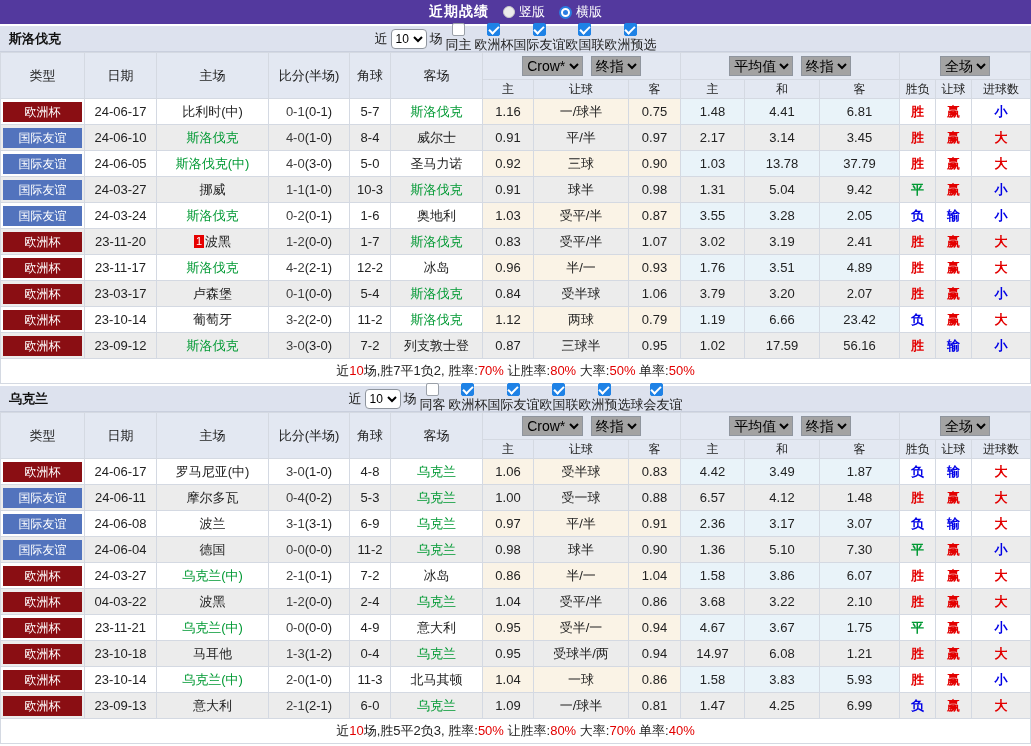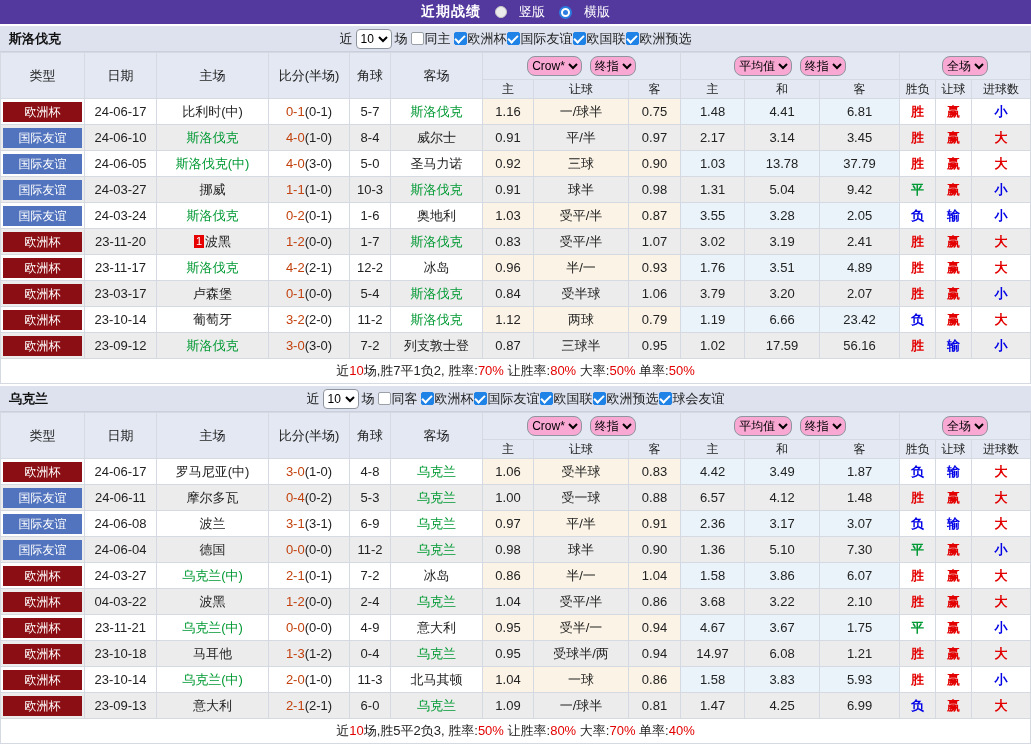--- a/index.html
+++ b/index.html
@@ -9,21 +9,21 @@
     font-family:"Liberation Sans","DejaVu Sans",sans-serif;
     font-size:13px; color:#222; background:#fff;
   }
   
   .topbar {
     height:24px; background:#53399e; color:#fff;
     display:flex; align-items:center; justify-content:center; gap:14px;
     margin-bottom:2px;
   }
   .topbar .title { font-size:14px; font-weight:bold; letter-spacing:1px; }
-  .radio-opt { display:inline-flex; align-items:center; gap:12px; cursor:pointer; font-size:13px; }
+  .radio-opt { display:inline-flex; align-items:center; gap:4px; cursor:pointer; font-size:13px; }
   .radio {
     width:12px; height:12px; border-radius:50%;
     background:#ececec; border:1px solid #c9c9c9; display:inline-block; position:relative;
   }
   .radio.checked { background:#fff; border:2px solid #2a7de1; width:13px; height:13px; }
   .radio.checked::after {
     content:""; position:absolute; left:2px; top:2px; width:5px; height:5px;
     border-radius:50%; background:#2a7de1;
   }
   
@@ -36,40 +36,40 @@
   .filters select { height:20px; font-size:12px; border:1px solid #8f959e; border-radius:4px; background:#fff; }
   .cb {
     width:13px; height:13px; display:inline-block; background:#fff;
     border:1px solid #9aa0a8; border-radius:2px; vertical-align:-2px; margin-right:1px;
   }
   .cb.checked { background:#1e82e6; border-color:#1e82e6; }
   .cb.checked::after {
     content:""; display:block; width:4px; height:8px;
     border:solid #fff; border-width:0 2px 2px 0; transform:rotate(45deg); margin:0 auto;
   }
-  .comp { display:inline-flex; align-items:center; cursor:pointer; }
+  .comp { display:inline-flex; align-items:center; cursor:pointer;flex-direction:column; }
   .comps { display:inline-flex; align-items:center; }
   
   table { width:100%; border-collapse:collapse; table-layout:fixed; }
   th, td { border:1px solid #d4d9e2; text-align:center; padding:0 1px; overflow:hidden; }
   thead th { background:#e3e8f2; font-weight:normal; color:#222; }
   thead tr.hrow1 th { height:27px; }
   thead tr.hrow2 th { height:19px; font-size:12px; }
-  thead select { height:20px; font-size:12px; border:1px solid #8f959e; border-radius:8px; background:#f9a8d4; margin:0 2px; }
+  thead select { height:20px; font-size:14px; border:1px solid #8f959e; border-radius:0; background:#a3a3a3; margin:0 2px; }
   tbody td { height:26px; font-size:13px; }
   tr.odd td { background:#fff; }
   tr.even td { background:#ececec; }
   tr.odd td.codds { background:#faf3e6;text-align:center; }
   tr.odd td.cavg  { background:#e9f3f9; }
   td.type { padding:0; }
   .typebox { margin:2px; height:20px; line-height:20px; color:#fff; font-size:12px; }
   .typebox.cup { background:#8a0e13; }
   .typebox.fr  { background:#5273bd; }
   .tname.team, .tname.team span { color:#009933; }
-  .scr { color:#c2410c; }
+  .scr { color:#404040; }
   .badge {
     display:inline-block; background:#e60000; color:#fff; font-size:11px;
     padding:0 2px; margin-right:1px; line-height:13px; vertical-align:1px;
   }
   .res { font-weight:bold; }
   .red   { color:#e30000; }
   .blue  { color:#0000e6; }
   .green { color:#009933; }
   td.summary { height:25px; background:#fff; font-size:13px; color:#222; }
   td.summary .red { font-weight:normal; }

